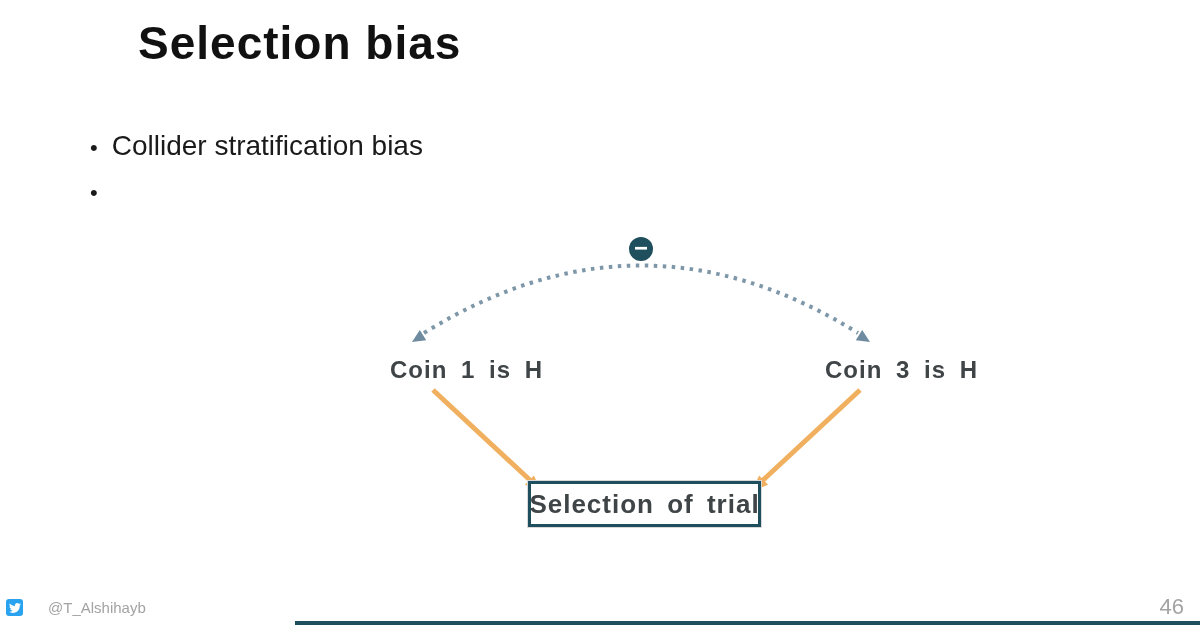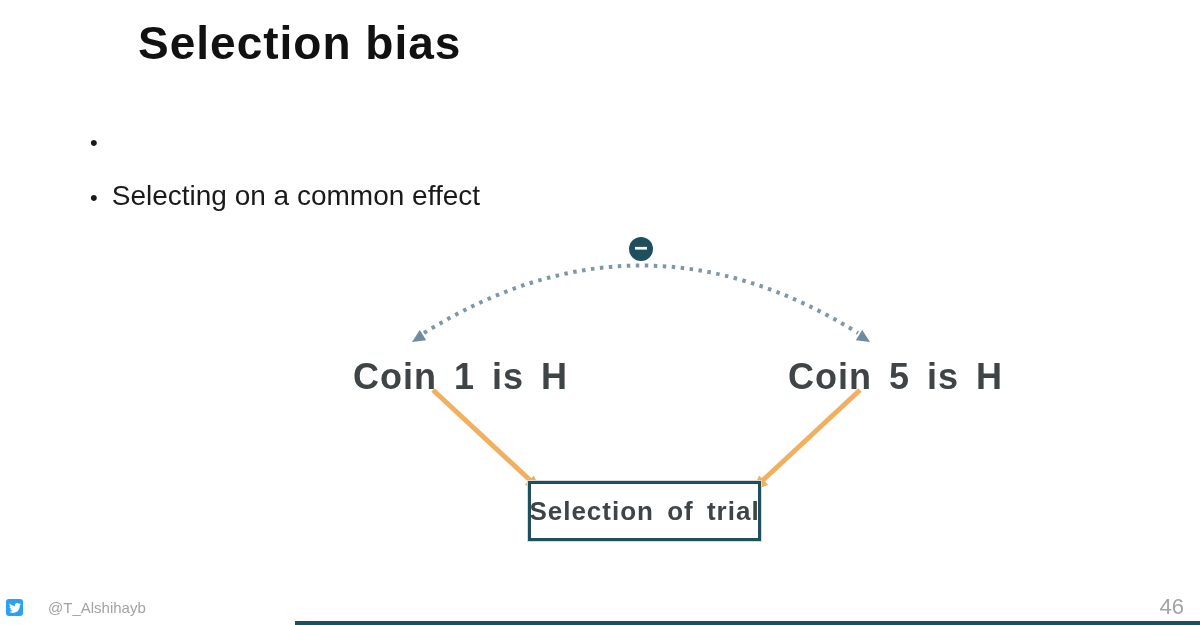--- a/index.html
+++ b/index.html
@@ -66,36 +66,37 @@
   .minus-glyph {
     color: #ffffff;
     font-size: 24px;
     font-weight: 900;
     line-height: 20px;
     margin-top: -2px;
   }
 
   .node-label {
     position: absolute;
-    font-size: 36px;
+    font-size: 24px;
     font-weight: 700;
     letter-spacing: 1px;
     word-spacing: 6px;
     color: #3f4447;
     white-space: nowrap;
+    margin-left: 37px;
   }
   .node-left  { left: 353px; top: 356px; }
   .node-right { left: 788px; top: 356px; }
 
   .collider-box {
     position: absolute;
     left: 528px;
     top: 481px;
     width: 233px;
-    height: 60px;
+    height: 46px;
     background: #ffffff;
     border: 3px solid #1f4e5c;
     box-shadow: 0 0 0 1px #d9d9d9;
     display: flex;
     align-items: center;
     justify-content: center;
   }
   .collider-box-label {
     font-size: 26px;
     font-weight: 700;
@@ -147,45 +148,45 @@
   }
 </style>
 </head>
 <body>
 
 <h1 class="slide-title">Selection bias</h1>
 
 <div class="bullet-list">
   <div class="bullet-row">
     <span class="bullet-glyph">•</span>
+    <span class="bullet-text">Collider stratification bias</span>
   </div>
   <div class="bullet-row">
     <span class="bullet-glyph">•</span>
-    <span class="bullet-text">Selecting on a common effect</span>
   </div>
 </div>
 
 <svg class="diagram-svg" viewBox="0 0 1200 625">
 
   <path d="M 424 333 Q 641 198 858 333" fill="none" stroke-width="4" stroke-dasharray="3.5 5.5" stroke="#7e97a8"></path>
   <polygon points="412,342 419.8,330 426.2,340.2" fill="#6f8ba0"></polygon>
   <polygon points="870,342 862.2,330 855.8,340.2" fill="#6f8ba0"></polygon>
 
   <line x1="433" y1="390" x2="532" y2="482" stroke-width="5" stroke="#f0b05f"></line>
   <polygon points="541,491 524.9,484.8 533.9,475.4" fill="#f0b05f"></polygon>
   <line x1="860" y1="390" x2="761" y2="482" stroke-width="5" stroke="#f0b05f"></line>
   <polygon points="752,491 768.1,484.8 759.1,475.4" fill="#f0b05f"></polygon>
 </svg>
 
 <div class="minus-circle">
   <span class="minus-glyph">−</span>
 </div>
 
 <div class="node-label node-left">Coin 1 is H</div>
-<div class="node-label node-right">Coin 5 is H</div>
+<div class="node-label node-right">Coin 3 is H</div>
 
 <div class="collider-box">
   <span class="collider-box-label">Selection of trial</span>
 </div>
 
 <div class="footer-attribution">
   <span class="twitter-icon-box">
     <svg viewBox="0 0 24 24">
         <path fill="#ffffff" d="M23.954 4.569c-.885.389-1.83.654-2.825.775 1.014-.611 1.794-1.574 2.163-2.723-.951.555-2.005.959-3.127 1.184-.896-.959-2.173-1.559-3.591-1.559-2.717 0-4.92 2.203-4.92 4.917 0 .39.045.765.127 1.124C7.691 8.094 4.066 6.13 1.64 3.161c-.427.722-.666 1.561-.666 2.475 0 1.71.87 3.213 2.188 4.096-.807-.026-1.566-.248-2.228-.616v.061c0 2.385 1.693 4.374 3.946 4.827-.413.111-.849.171-1.296.171-.314 0-.615-.03-.916-.086.631 1.953 2.445 3.377 4.604 3.417-1.68 1.319-3.809 2.105-6.102 2.105-.39 0-.779-.023-1.17-.067 2.189 1.394 4.768 2.209 7.557 2.209 9.054 0 13.999-7.496 13.999-13.986 0-.209 0-.42-.015-.63.961-.689 1.8-1.56 2.46-2.548z"></path>
       </svg>

